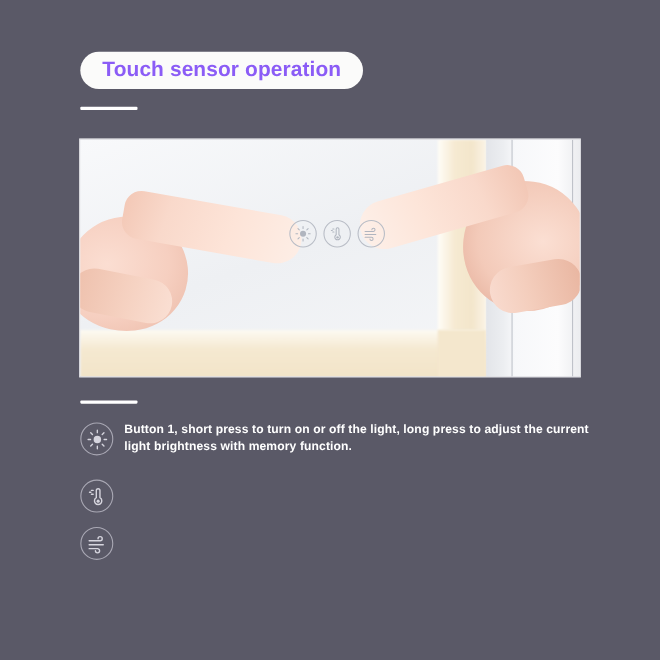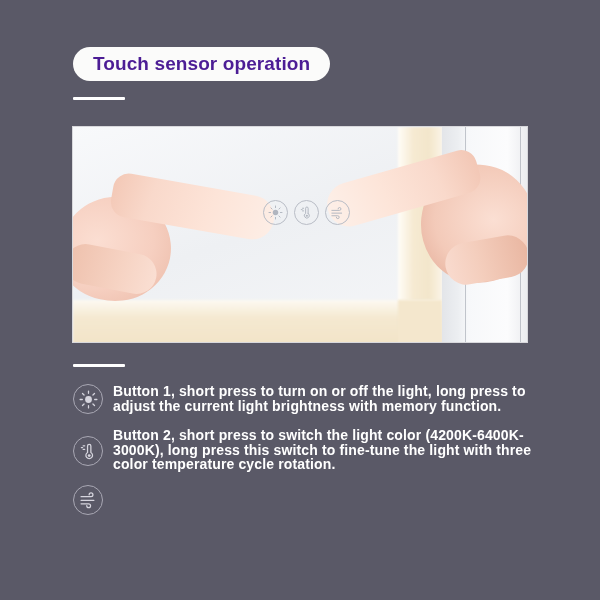--- a/index.html
+++ b/index.html
@@ -17,21 +17,21 @@
     left:73px; top:47px;
     height:34px;
     padding:0 20px;
     display:flex; align-items:center;
     background:#fbfbfa;
     border-radius:17px;
   }
   #title-pill .title-text {
     font-size:19px;
     font-weight:bold;
-    color:#4c1d95;
+    color:#8b5cf6;
     letter-spacing:.1px;
     white-space:nowrap;
   }
 
   .rule {
     position:absolute;
     left:73px;
     width:52px; height:3px;
     background:#ffffff;
     border-radius:1px;
@@ -163,21 +163,21 @@
     flex:0 0 auto;
     width:30px; height:30px;
     border:1px solid #a9a8b4;
     border-radius:50%;
     display:flex; align-items:center; justify-content:center;
     margin-right:10px;
     margin-top:1px;
   }
   .row-icon svg { display:block; }
   .row-text {
-    font-size:14px;
+    font-size:11px;
     font-weight:bold;
     line-height:14.6px;
     color:#ffffff;
     padding-top:1px;
     letter-spacing:.01em;
   }
   .row-2 .row-icon { margin-top:9px; }
   .row-2 { margin-bottom:12px; }
 </style>
 </head>
@@ -255,21 +255,20 @@
   </div>
 
   <div class="row row-2">
     <span class="row-icon">
       <svg width="19" height="19" viewBox="0 0 24 24" fill="none" stroke="#d6d5de" stroke-width="1.6" stroke-linecap="round">
         <path d="M15 13.2V5a2.1 2.1 0 10-4.2 0v8.2a4.2 4.2 0 104.2 0z"></path>
         <circle cx="12.9" cy="17.2" r="1.8" fill="#d6d5de" stroke="none"></circle>
         <path d="M5.2 4.8h2M5.2 9.2h2M3 7h1.6"></path>
       </svg>
     </span>
-    <span class="row-text">Button 2, short press to switch the light color (4200K-6400K-3000K), long press this switch to fine-tune the light with three color temperature cycle rotation.</span>
   </div>
 
   <div class="row row-3">
     <span class="row-icon">
       <svg width="19" height="19" viewBox="0 0 24 24" fill="none" stroke="#d6d5de" stroke-width="1.6" stroke-linecap="round">
         <path d="M2.6 8.4h12.6a2.4 2.4 0 10-2.4-2.4"></path>
         <path d="M2.6 13h16.2"></path>
         <path d="M2.6 17.4h9.6a2.4 2.4 0 11-2.4 2.4"></path>
       </svg>
     </span>

